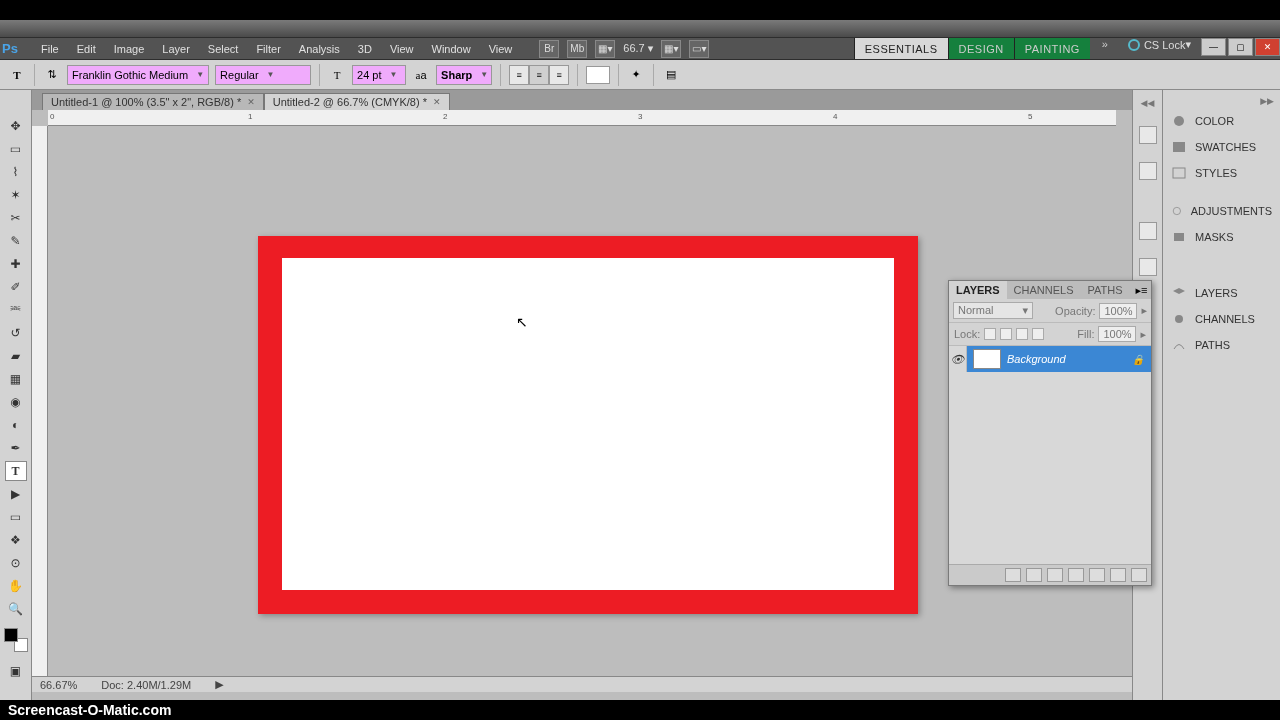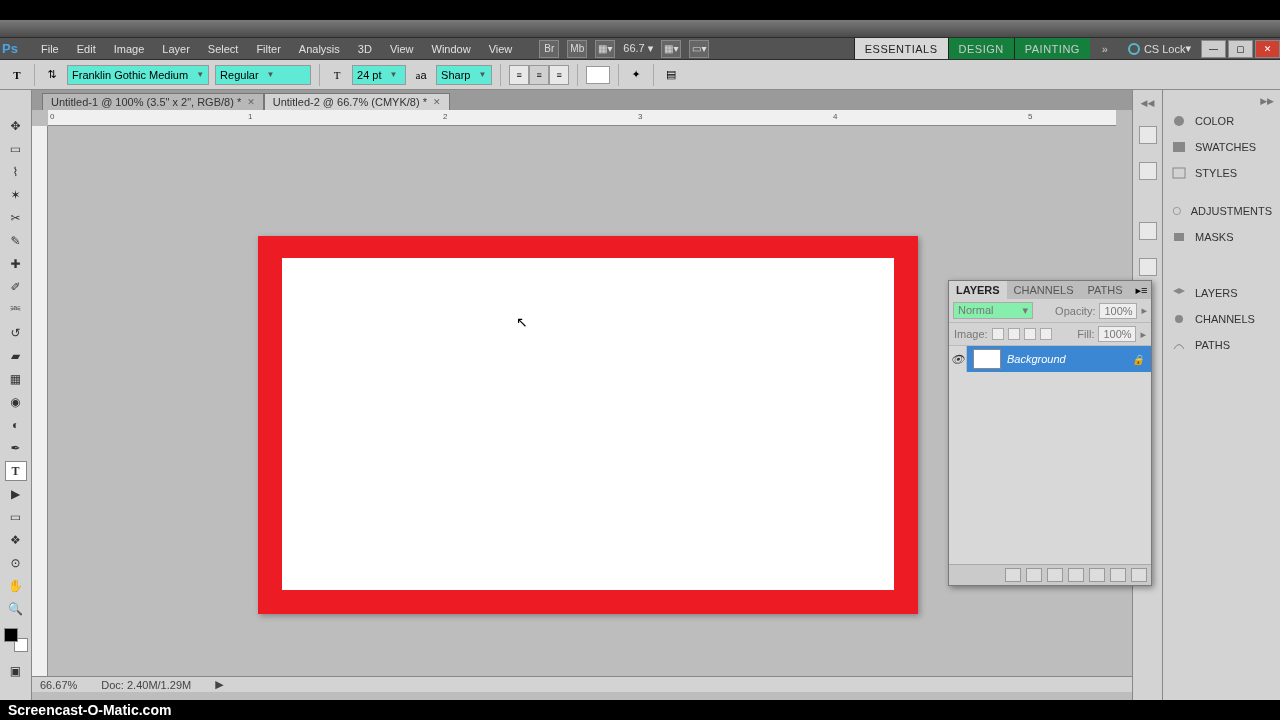--- a/index.html
+++ b/index.html
@@ -2,35 +2,35 @@
 <html><head>
 <meta charset="utf-8">
 <style>
 * { margin:0; padding:0; box-sizing:border-box; font-family: Tahoma, Arial, sans-serif; font-size:11px; }
 body { background:#000; width:1280px; height:720px; overflow:hidden; position:relative; }
 .app { position:absolute; top:20px; left:0; width:1280px; height:680px; background:#535353; }
 .title-bar { height:18px; background: linear-gradient(#7a7a7a,#4a4a4a); border-bottom:1px solid #2d2d2d; }
 .menu-bar { height:22px; background:#535353; display:flex; align-items:center; padding-left:0; border-bottom:1px solid #2d2d2d;}
 .ps-icon { width:20px; height:20px; margin-right:12px; display:flex; align-items:center; justify-content:center; color:#4aa4e8; font-weight:bold; font-size:13px;}
 .menu-bar .mi { color:#e0e0e0; padding:0 9px; cursor:default; }
-.menu-right { margin-left:auto; display:flex; align-items:center; height:100%;}
+.menu-right { margin-left:auto; display:flex; align-items:flex-start; height:100%;}
 .ws-btn { padding:3px 10px; background:#15803d; color:#ccc; border-left:1px solid #222; height:100%; display:flex; align-items:center; letter-spacing:0.5px;}
 .ws-btn.active { background:#d8d8d8; color:#222;}
 .arr-btn { width:30px; display:flex; align-items:center; justify-content:center; color:#ccc; }
 .cs-live { display:flex; align-items:center; color:#ddd; padding:0 8px;}
 .cs-icon { width:12px;height:12px;border:2px solid #5bc; border-radius:50%; margin-right:4px;}
 .win-btns { display:flex; }
 .win-btn { width:25px;height:18px;background:#ccc;border:1px solid #888;margin-left:2px;display:flex;align-items:center;justify-content:center; font-size:9px;}
 .win-btn.close { background:#d04030;color:#fff;}
 .topbar-extras { display:flex; align-items:center; gap:8px; margin-left:18px; color:#ccc;}
 .tb-box{ width:20px;height:18px;border:1px solid #888;background:#666;display:flex;align-items:center;justify-content:center;font-size:10px;color:#ddd;}
 .zoom-txt{ color:#ddd; }
 .options-bar { height:30px; background:#d3d3d3; border-bottom:1px solid #8a8a8a; display:flex; align-items:center; padding:0 8px; gap:6px;}
 .opt-icon { width:18px; height:18px; display:flex; align-items:center; justify-content:center; font-family:serif;}
-.opt-dd { background:#5eead4; border:1px solid #999; height:20px; padding:0 4px; display:flex; align-items:center;text-align:right; }
+.opt-dd { background:#f0abfc; border:1px solid #999; height:20px; padding:0 4px; display:flex; align-items:center;text-align:right; }
 .opt-dd .ar { margin-left:8px; font-size:8px; color:#555;}
 .sep { width:1px; height:22px; background:#aaa; margin:0 2px;}
 .align-grp { display:flex; }
 .align-btn{ width:20px;height:20px;border:1px solid #999;background:#e8e8e8;display:flex;align-items:center;justify-content:center; font-size:9px;}
 .color-sw{ width:24px;height:18px;border:1px solid #999;background:#fff;}
 .workspace { position:absolute; top:70px; left:0; right:0; bottom:0; display:flex; }
 .tool-col { width:32px; background:#d3d3d3; border-right:1px solid #888; display:flex; flex-direction:column; align-items:center; padding-top:26px; gap:3px;}
 .tool { width:22px;height:20px;display:flex;align-items:center;justify-content:center;color:#333; font-size:12px; cursor:pointer;}
 .tool.sel{ background:#fff; border:1px solid #888;}
 .fgbg { position:relative; width:24px;height:24px; margin-top:6px;}
@@ -53,21 +53,21 @@
 .right-rail{ width:118px; background:#d3d3d3; border-left:1px solid #888; display:flex; flex-direction:column; padding-top:4px;}
 .rr-item{ display:flex; align-items:center; gap:8px; padding:6px 8px; color:#333;}
 .rr-ic{ width:16px;height:14px;}
 .rr-sep{ height:12px;}
 .panel-layers{ position:absolute; right:128px; top:260px; width:204px; background:#d3d3d3; border:1px solid #7a7a7a; box-shadow:2px 2px 6px rgba(0,0,0,.4);}
 .pl-tabs{ display:flex; background:#bcbcbc; height:18px; font-size:9px;}
 .pl-tab{ padding:3px 7px; color:#555;}
 .pl-tab.active{ background:#d3d3d3; color:#222; font-weight:bold;}
 .pl-menu{ margin-left:auto; padding:3px 6px;}
 .pl-row{ display:flex; align-items:center; padding:3px 4px; gap:4px; border-bottom:1px solid #bbb; font-size:9px; color:#777;}
-.pl-dd{ background:#86efac;border:1px solid #aaa;padding:1px 4px;flex:0 0 80px;display:flex;justify-content:space-between;}
+.pl-dd{ background:#e5e5e5;border:1px solid #aaa;padding:1px 4px;flex:0 0 80px;display:flex;justify-content:space-between;}
 .pl-val{ background:#eee;border:1px solid #aaa;padding:1px 3px;width:38px;text-align:center;}
 .pl-lock{ display:flex; gap:4px; padding:3px 5px; border-bottom:1px solid #bbb; font-size:9px; color:#777; align-items:center;}
 .pl-lock .ic{ width:12px;height:12px; border:1px solid #aaa; background:#eee;}
 .layer-list{ height:218px; background:#d8d8d8; overflow:auto;}
 .layer{ display:flex; align-items:center; height:26px; background:#3b87d4; color:#fff; font-style:italic; font-size:10px;}
 .eye{ width:18px;display:flex;justify-content:center; color:#333; background:#d8d8d8; height:100%; align-items:center; border-right:1px solid #bbb;}
 .thumb{ width:28px;height:20px;background:#fff;border:1px solid #888;margin:0 6px;}
 .lock-ic{ margin-left:auto; margin-right:6px; font-size:10px;}
 .pl-foot{ display:flex; justify-content:flex-end; gap:5px; padding:3px 4px; background:#cacaca; border-top:1px solid #aaa;}
 .pl-foot .fic{ width:16px;height:14px;border:1px solid #999;background:#ddd;}
@@ -129,21 +129,21 @@
         <span>Regular</span>
         <span class="ar">▼</span>
       </div>
     <div class="sep"></div>
     <div class="opt-icon" style="font-family:serif;">T</div>
     <div class="opt-dd" style="width:54px;">
         <span>24 pt</span>
         <span class="ar">▼</span>
       </div>
     <div class="opt-icon">a<sub>a</sub></div>
-    <div class="opt-dd" style="width:56px;">
+    <div class="opt-dd" style="width:56px;font-weight:bold;">
         <span>Sharp</span>
         <span class="ar">▼</span>
       </div>
     <div class="sep"></div>
     <div class="align-grp">
       <div class="align-btn">≡</div>
       <div class="align-btn" style="background:#d0d0d0;">≡</div>
       <div class="align-btn">≡</div>
     </div>
     <div class="sep"></div>
@@ -294,21 +294,21 @@
     <div class="pl-row">
       <div class="pl-dd">
           <span>Normal</span>
           <span>▾</span>
         </div>
       <span style="margin-left:auto;">Opacity:</span>
       <div class="pl-val">100%</div>
         <span>▸</span>
     </div>
     <div class="pl-lock">
-      <span>Image:</span>
+      <span>Lock:</span>
       <div class="ic"></div>
       <div class="ic"></div>
       <div class="ic"></div>
       <div class="ic"></div>
       <span style="margin-left:auto;">Fill:</span>
       <div class="pl-val">100%</div>
         <span>▸</span>
     </div>
     <div class="layer-list">
       <div class="layer">

